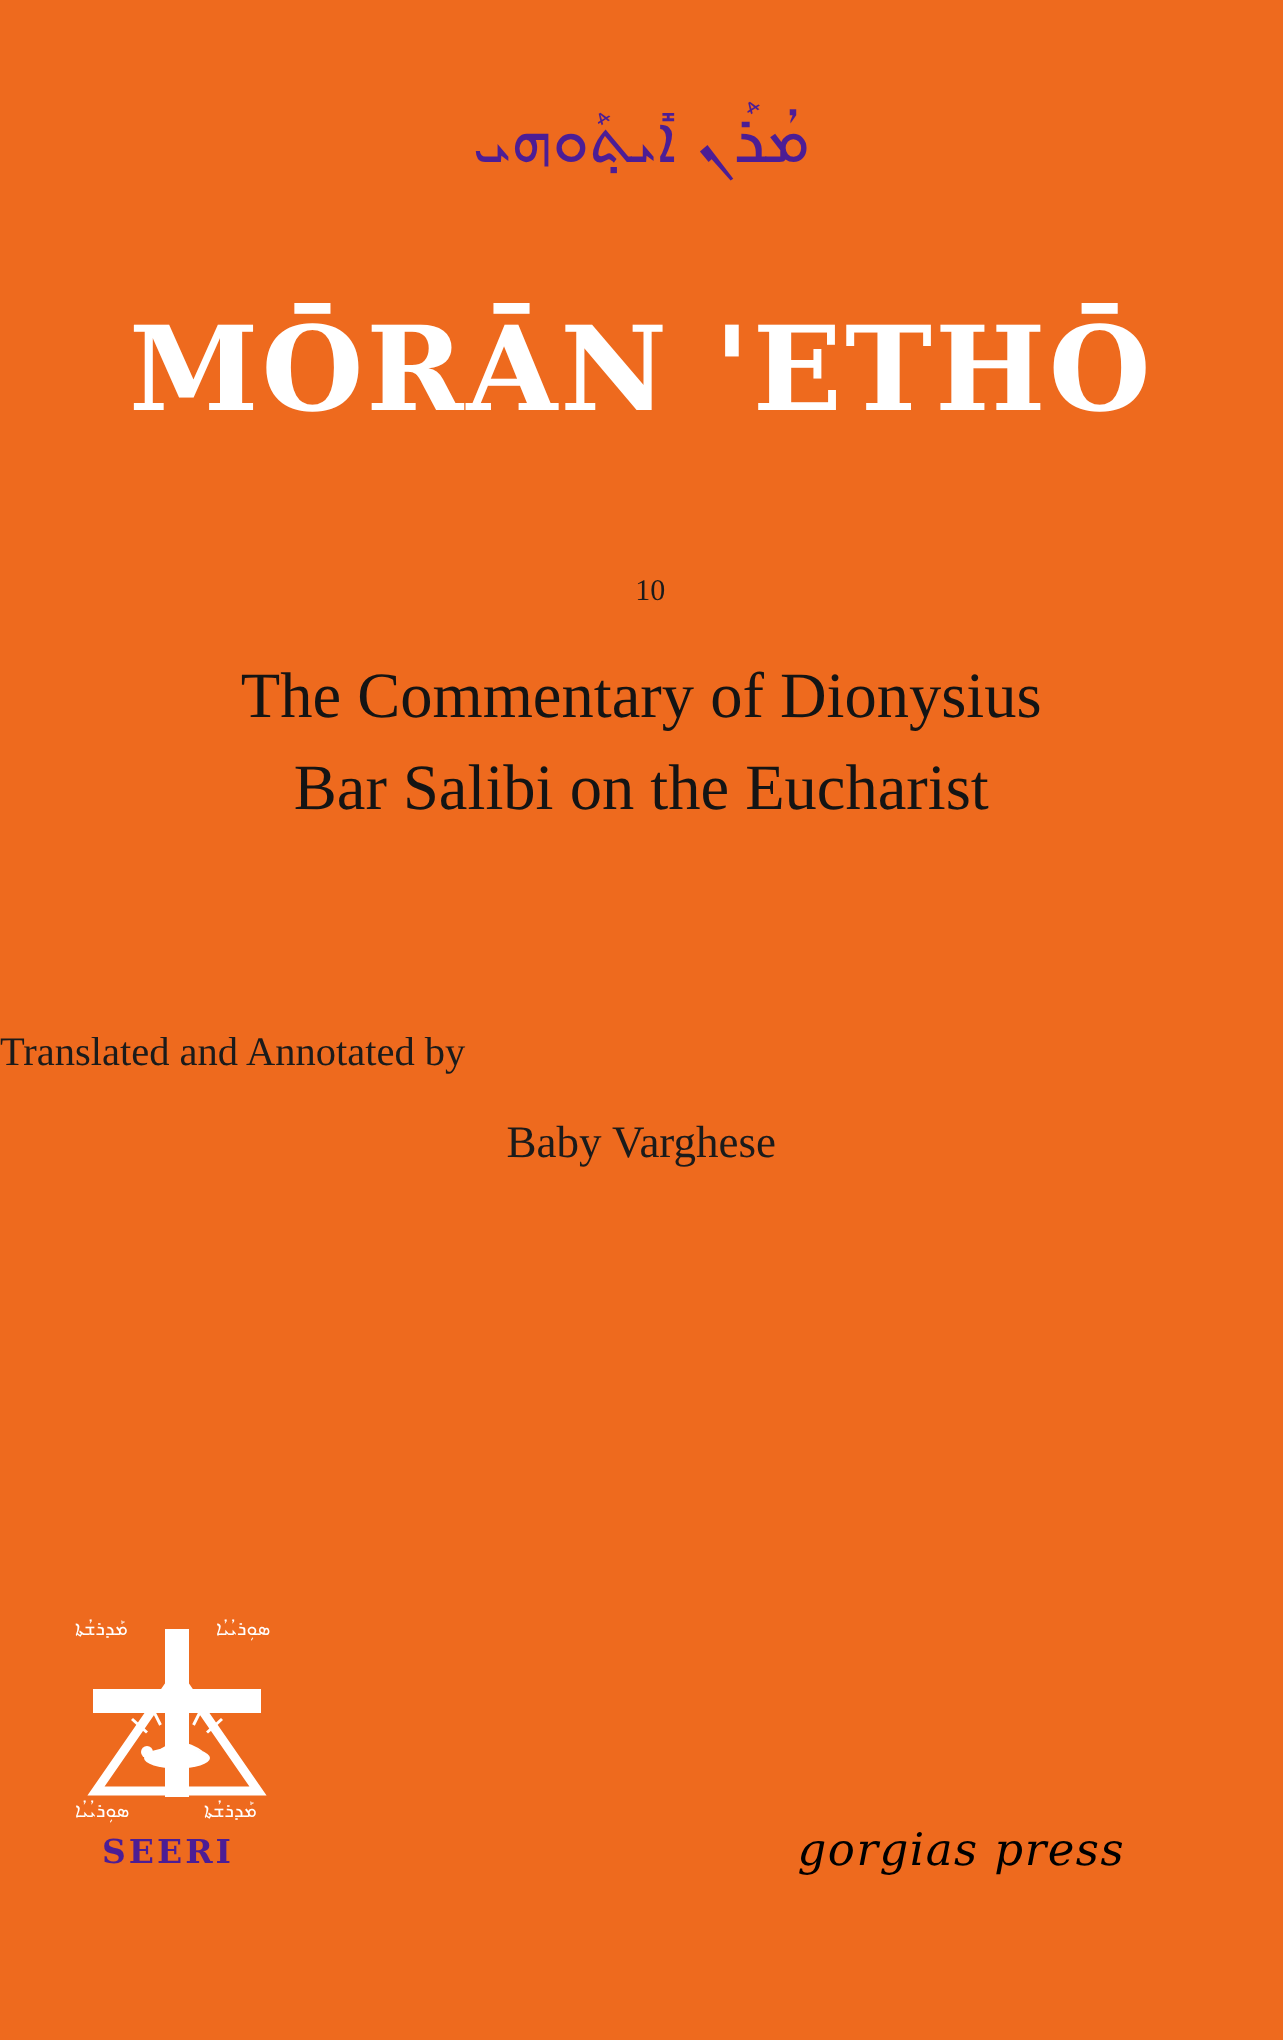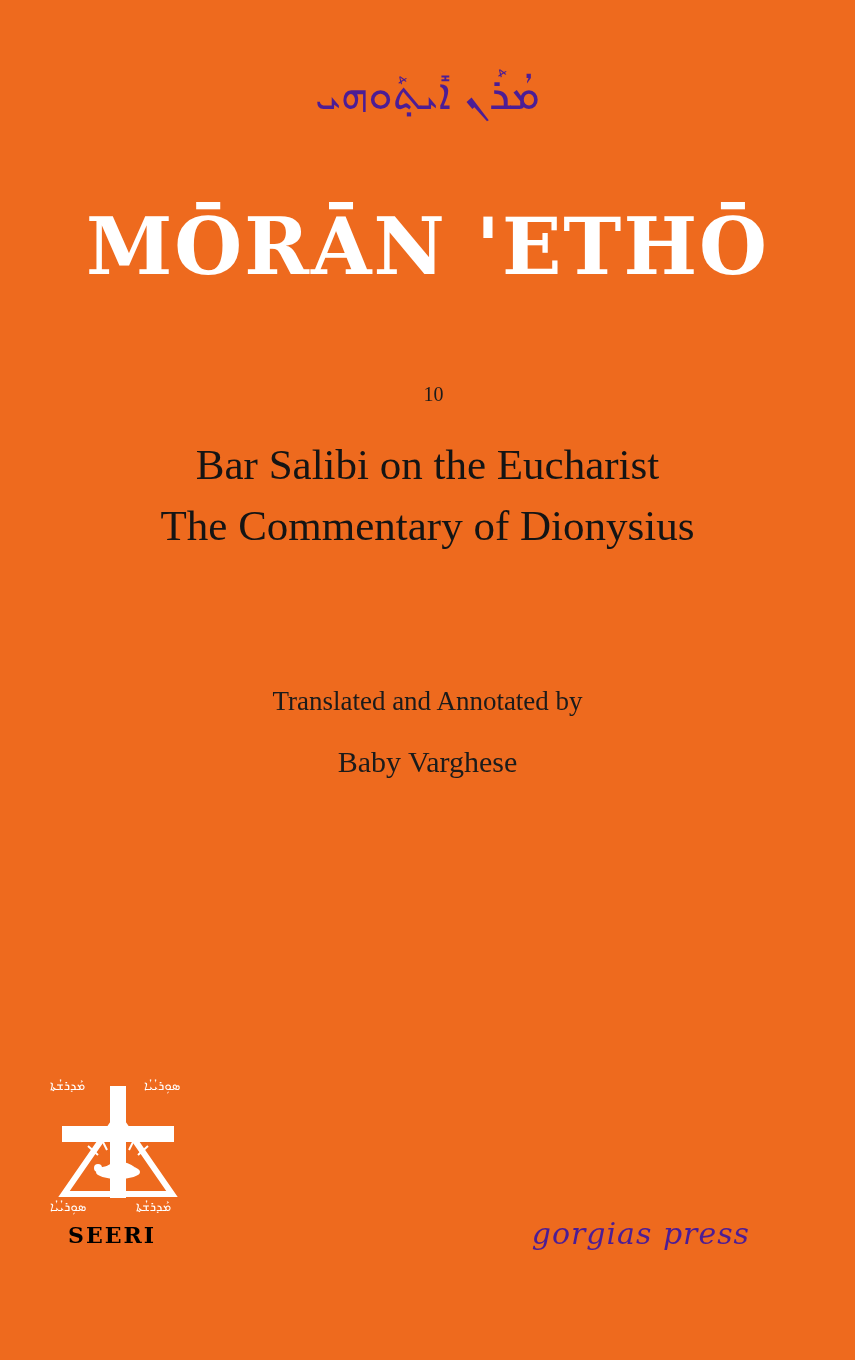--- a/index.html
+++ b/index.html
@@ -78,21 +78,20 @@
     font-size: 43px;
     line-height: 1.42;
   }
 
   
   .contrib-role {
     position: absolute;
     top: 686px;
     left: 0;
     right: 0;
-    text-align: center;
     color: #1b1b1b;
     font-size: 27px;
     font-family: "Liberation Serif", serif;
   }
   .contrib-name {
     position: absolute;
     top: 745px;
     left: 0;
     right: 0;
     text-align: center;
@@ -108,53 +107,53 @@
     top: 1068px;
     width: 160px;
     height: 150px;
   }
   .seeri-label {
     position: absolute;
     left: 32px;
     top: 1222px;
     width: 160px;
     text-align: center;
-    color: #000000;
+    color: #4c1d95;
     font-family: "DejaVu Serif", serif;
     font-weight: 700;
     font-size: 22px;
     letter-spacing: 2px;
   }
 
   
   .publisher {
     position: absolute;
     right: 105px;
     top: 1216px;
-    color: #4c1d95;
+    color: #000000;
     font-family: "DejaVu Serif", serif;
     font-style: italic;
     font-size: 30px;
     letter-spacing: 1px;
   }
 </style>
 </head>
 <body>
 
 <div class="cover">
 
   <div class="syriac-top">ܡܳܪܰܢ ܐܺܝܬ݂ܰܘܗܝ</div>
 
   <div class="series-title">MŌRĀN 'ETHŌ</div>
 
   <div class="volume-number">10</div>
 
   <div class="main-title">
+    <div>The Commentary of Dionysius</div>
     <div>Bar Salibi on the Eucharist</div>
-    <div>The Commentary of Dionysius</div>
   </div>
 
   <div class="contrib-role">Translated and Annotated by</div>
 
   <div class="contrib-name">Baby Varghese</div>
 
   <svg class="seeri-logo" viewBox="0 0 160 150">
 
     <g fill="#ffffff">
       <rect x="78" y="18" width="16" height="112"></rect>

